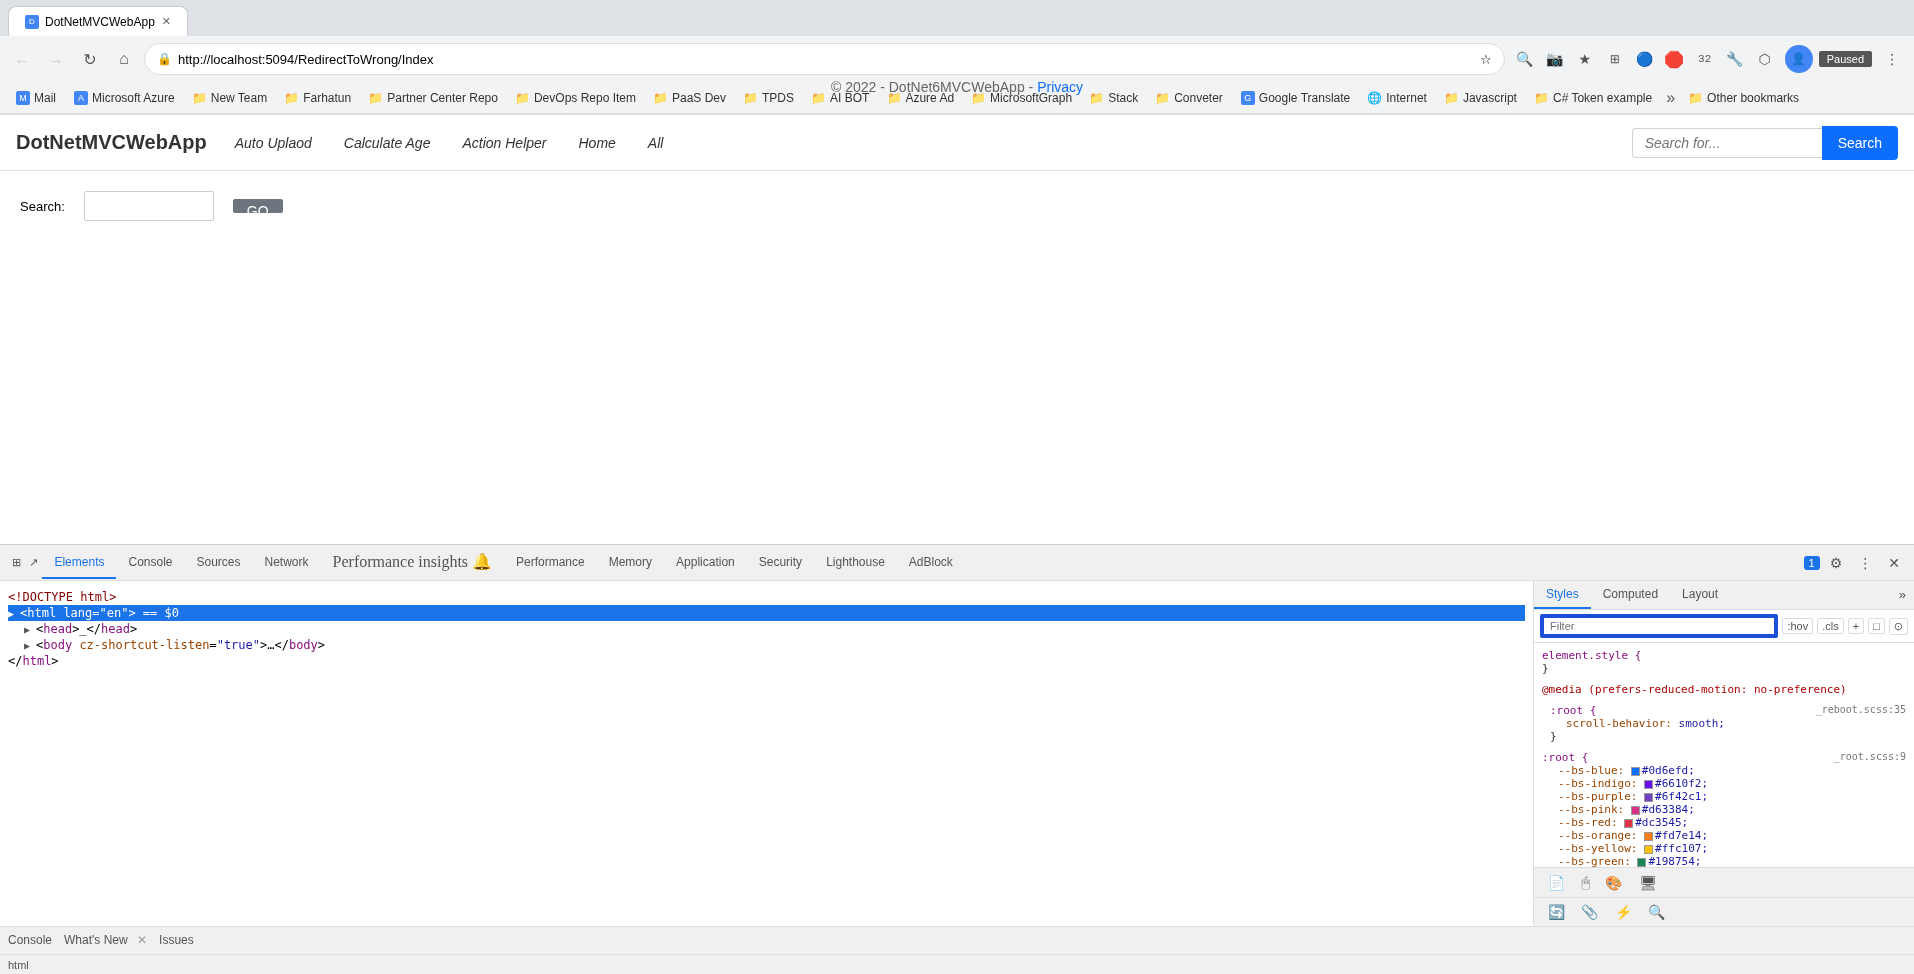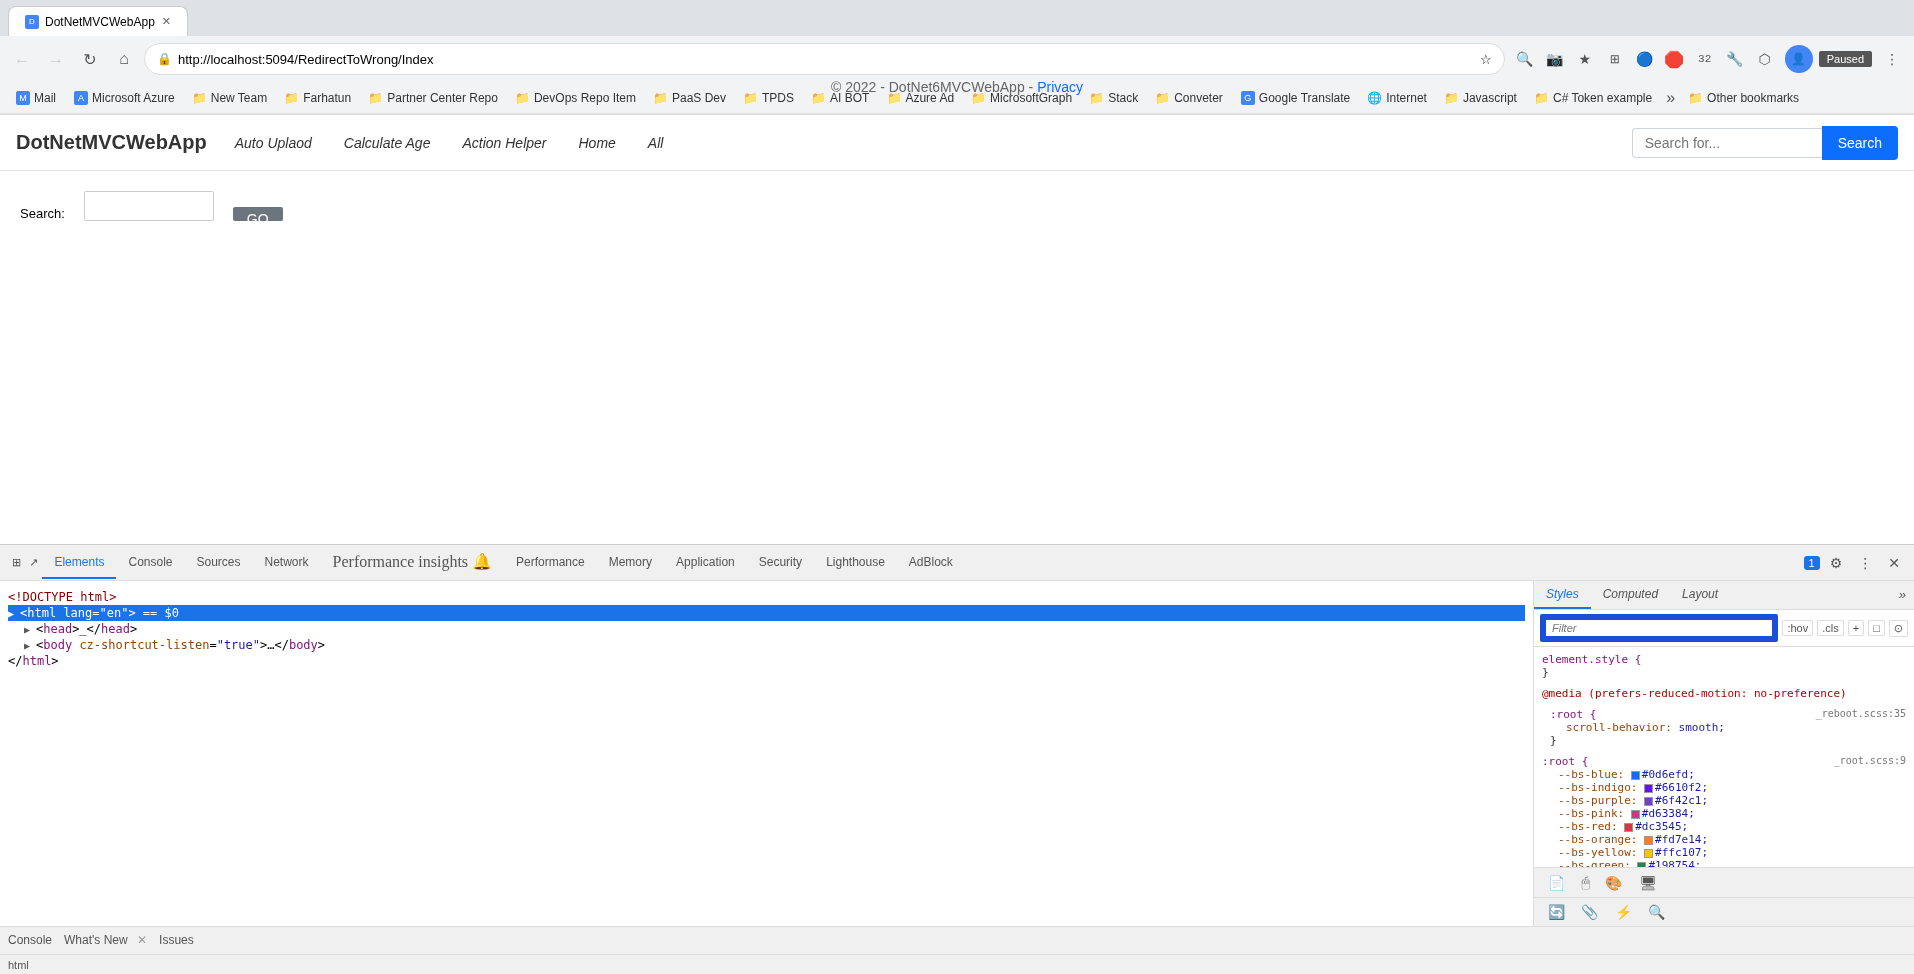--- a/index.html
+++ b/index.html
@@ -27,26 +27,26 @@
     .bookmark-favicon { width: 14px; height: 14px; border-radius: 2px; display: flex; align-items: center; justify-content: center; font-size: 9px; flex-shrink: 0; }
     .bm-blue { background: #4285f4; color: #fff; }
     .bm-more { font-size: 16px; color: #555; padding: 3px 4px; cursor: pointer; }
 
     
     .app-navbar { background: #fff; border-bottom: 1px solid #e0e0e0; padding: 0 16px; display: flex; align-items: center; justify-content: space-between; height: 56px; }
     .app-brand { font-size: 20px; font-weight: bold; color: #333; text-decoration: none; }
     .nav-links { display: flex; align-items: center; gap: 8px; }
     .nav-link { color: #333; text-decoration: none; padding: 8px 12px; font-size: 14px; font-style: italic; }
     .nav-search { display: flex; align-items: center; gap: 0; }
-    .nav-search-input { border: 1px solid #ced4da; border-right: none; border-radius: 4px 0 0 4px; padding: 6px 12px; font-size: 14px; outline: none; width: 190px; }
+    .nav-search-input { border: 1px solid #ced4da; border-right: none; border-radius: 4px 0 0 4px; padding: 6px 12px; font-size: 14px; outline: none; width: 190px; font-style: italic; }
     .nav-search-btn { background: #0d6efd; color: #fff; border: none; padding: 6px 16px; border-radius: 0 4px 4px 0; cursor: pointer; font-size: 14px; height: 34px; }
 
     
     .main-content { padding: 20px; }
-    .search-row { display: flex; align-items: flex-end; gap: 19px; margin-bottom: 16px; }
+    .search-row { display: flex; align-items: center; gap: 19px; margin-bottom: 16px; }
     .search-text-input { border: 1px solid #ccc; padding: 4px 8px; font-size: 14px; width: 130px; height: 30px; border-radius: 2px; outline: none; }
     .go-btn { background: #6c757d; color: #fff; border: none; padding: 4px 14px; font-size: 14px; border-radius: 2px; cursor: pointer; height: 14px; }
 
     
     .app-footer { text-align: center; padding: 20px; color: #666; font-size: 14px; position: absolute; bottom: 430px; left: 0; right: 0; }
     .app-footer a { color: #0d6efd; text-decoration: none; }
 
     
     .devtools { position: fixed; bottom: 0; left: 0; right: 0; height: 430px; background: #fff; border-top: 1px solid #ccc; display: flex; flex-direction: column; }
     .devtools-tabs { display: flex; align-items: center; background: #f0f0f0; border-bottom: 1px solid #ddd; height: 36px; padding: 0 8px; }
@@ -65,26 +65,26 @@
     .dom-indent { display: inline-block; }
     .dom-tag { color: #881280; }
     .dom-attr-name { color: #994500; }
     .dom-attr-val { color: #1a1aa6; }
     .dom-selected { background: #1a73e8 !important; color: #fff !important; }
     .dom-selected .dom-tag, .dom-selected .dom-attr-name, .dom-selected .dom-attr-val, .dom-selected span { color: #fff !important; }
     .dom-arrow { cursor: pointer; color: #555; width: 12px; display: inline-block; font-size: 10px; }
     .dom-comment { color: #800000; }
 
     
-    .styles-tabs { display: flex; border-bottom: 1px solid #ddd; background: #f0f0f0; font-style: italic; }
+    .styles-tabs { display: flex; border-bottom: 1px solid #ddd; background: #f0f0f0; }
     .styles-tab { padding: 6px 12px; font-size: 12px; cursor: pointer; color: #555; border-bottom: 2px solid transparent; }
     .styles-tab.active { color: #1a73e8; border-bottom: 2px solid #1a73e8; }
 
     .styles-filter { display: flex; align-items: center; padding: 4px 6px; border-bottom: 1px solid #ddd; gap: 4px; }
-    .styles-filter-input { flex: 1; border: 6px solid #1d4ed8; border-radius: 2px; padding: 2px 6px; font-size: 11px; outline: none; font-style: italic; }
+    .styles-filter-input { flex: 1; border: 4px solid #1d4ed8; border-radius: 2px; padding: 2px 6px; font-size: 11px; outline: none; }
     .styles-filter-btn { font-size: 11px; color: #555; cursor: pointer; background: none; border: 1px solid #ddd; border-radius: 2px; padding: 1px 4px; }
 
     .styles-content { padding: 6px 8px; font-family: monospace; font-size: 11px; flex: 1; overflow: auto; }
     .styles-rule { margin-bottom: 8px; }
     .styles-selector { color: #881280; }
     .styles-brace { color: #333; }
     .styles-prop { color: #994500; margin-left: 16px; }
     .styles-val { color: #1a1aa6; }
     .styles-color-swatch { display: inline-block; width: 9px; height: 9px; border: 1px solid #999; vertical-align: middle; margin-right: 2px; }
     .styles-source { float: right; color: #777; font-size: 10px; }

